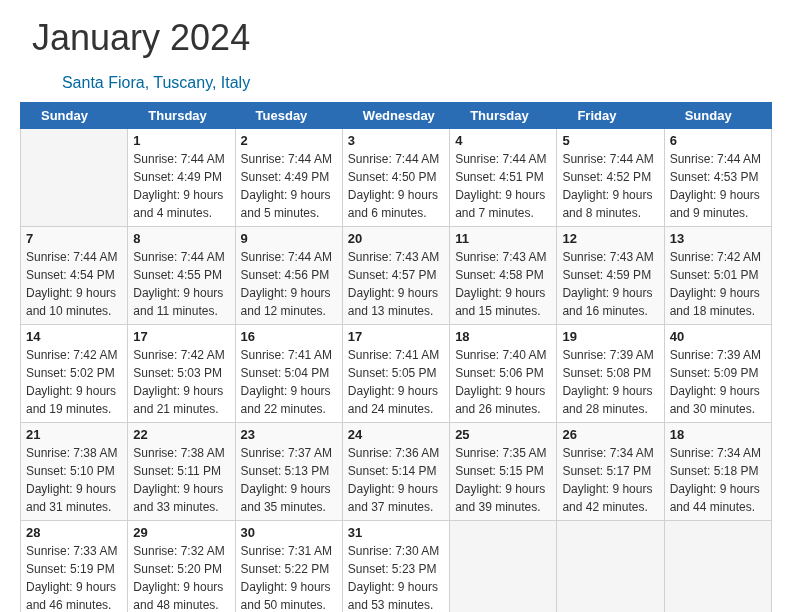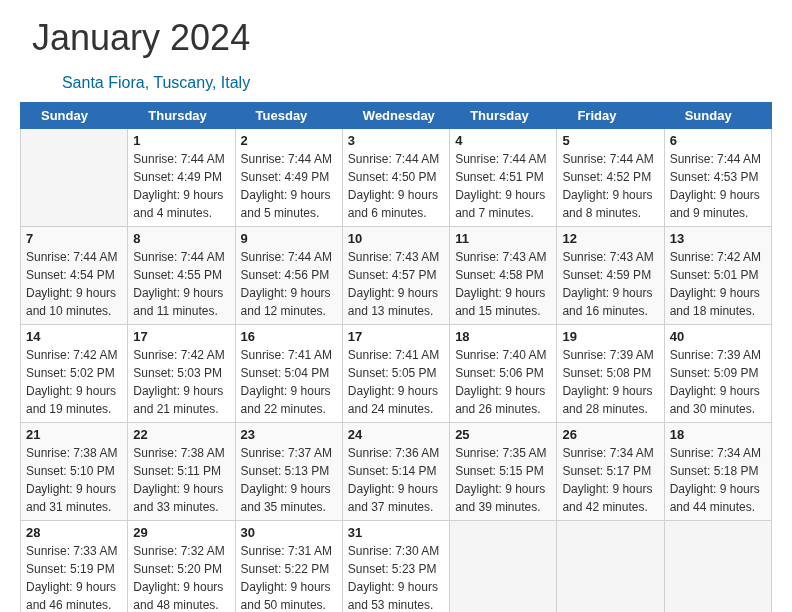--- a/index.html
+++ b/index.html
@@ -177,21 +177,21 @@
           Sunrise: 7:44 AM<br>Sunset: 4:55 PM<br>Daylight: 9 hours and 11 minutes.
         </div>
           </td>
           <td>
             <span class="day-num">9</span>
         <div class="day-detail">
           Sunrise: 7:44 AM<br>Sunset: 4:56 PM<br>Daylight: 9 hours and 12 minutes.
         </div>
           </td>
           <td>
-            <span class="day-num">10</span>
+            <span class="day-num">20</span>
         <div class="day-detail">
           Sunrise: 7:43 AM<br>Sunset: 4:57 PM<br>Daylight: 9 hours and 13 minutes.
         </div>
           </td>
           <td>
             <span class="day-num">11</span>
         <div class="day-detail">
           Sunrise: 7:43 AM<br>Sunset: 4:58 PM<br>Daylight: 9 hours and 15 minutes.
         </div>
           </td>

